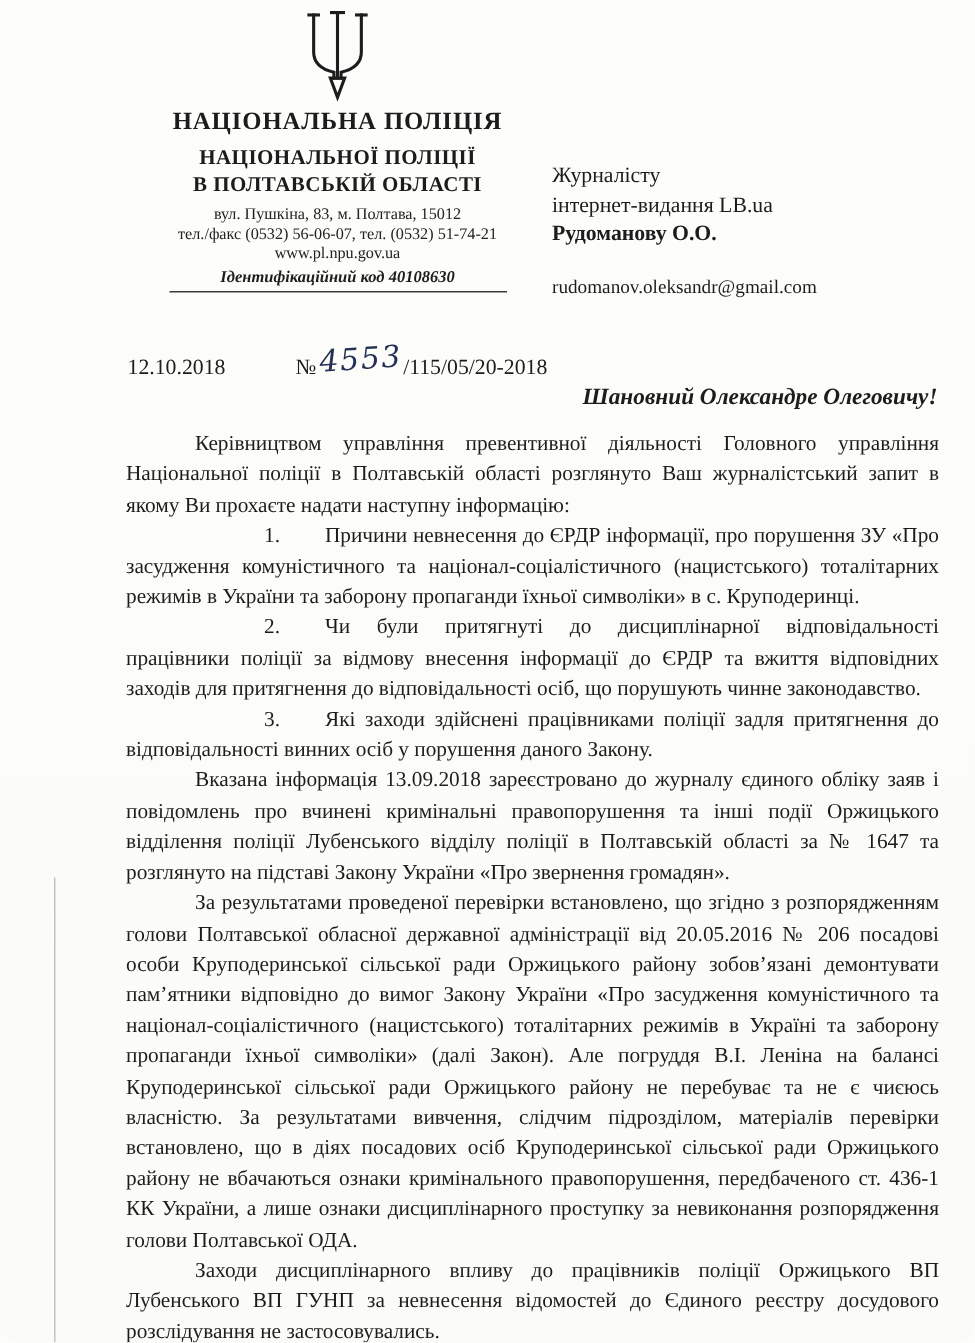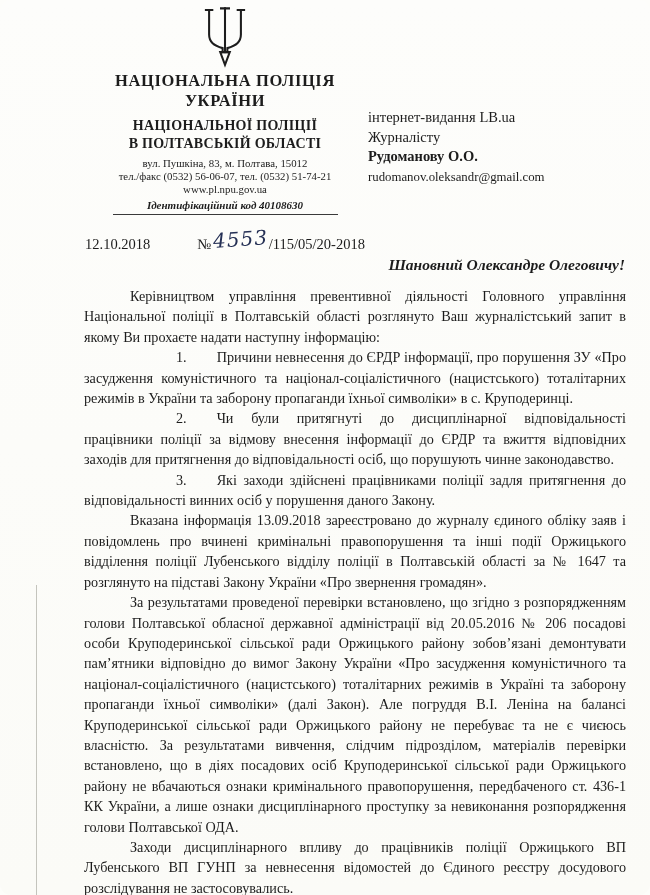--- a/index.html
+++ b/index.html
@@ -23,21 +23,21 @@
   .dept { margin-top:6px; font-size:14px; font-weight:bold; line-height:17.5px; letter-spacing:0.3px; }
   .addr { margin-top:5px; font-size:10.8px; line-height:13px; color:#222; }
   .idcode { margin-top:3px; font-size:11px; font-weight:bold;font-style:italic; }
   .rule { width:225px; height:1.4px; background:#3a3a3a; margin:3px auto 0; }
   
   .recipient {
     position:absolute; left:368px; top:108px; width:262px;
     font-size:14.5px; line-height:19.5px;
   }
   .recipient .bold { font-weight:bold; }
-  .recipient .email { font-size:12.8px; margin-top:1px; }
+  .recipient .email { font-size:12.8px; margin-top:15px; }
   
   .ref-line { position:absolute; left:85px; top:230px; right:25px; font-size:14.5px; }
   .ref-line .date { display:inline-block; width:112px; }
   .ink {
     display:inline-block;
     font-family:"DejaVu Serif",serif;
     font-style:italic;
     font-size:20px;
     letter-spacing:1px;
     color:#253055;
@@ -73,37 +73,36 @@
         <path d="M10 5 V36 Q10 49 27 53 L27 58"></path>
         <path d="M50 5 V36 Q50 49 33 53 L33 58"></path>
         <path d="M6 5 H14"></path>
         <path d="M46 5 H54"></path>
         <path d="M25 3 H35"></path>
         <path d="M30 3 V58"></path>
         <path d="M24 58 H36 L30 74 Z"></path>
       </g>
     </svg>
     <div class="org-name">НАЦІОНАЛЬНА ПОЛІЦІЯ</div>
-    <div class="org-name">УКРАЇНИ</div>
     <div class="dept">
       <div>НАЦІОНАЛЬНОЇ ПОЛІЦІЇ</div>
       <div>В ПОЛТАВСЬКІЙ ОБЛАСТІ</div>
     </div>
     <div class="addr">
       <div>вул. Пушкіна, 83, м. Полтава, 15012</div>
       <div>тел./факс (0532) 56-06-07, тел. (0532) 51-74-21</div>
       <div>www.pl.npu.gov.ua</div>
     </div>
     <div class="idcode">Ідентифікаційний код 40108630</div>
     <div class="rule"></div>
   </div>
 
   <div class="recipient">
+    <div>Журналісту</div>
     <div>інтернет-видання LB.ua</div>
-    <div>Журналісту</div>
     <div class="bold">Рудоманову О.О.</div>
     <div class="email">rudomanov.oleksandr@gmail.com</div>
   </div>
 
   <div class="ref-line">
     <span class="date">12.10.2018</span><span class="numgroup"><span>№</span><span class="ink">4553</span><span>/115/05/20-2018</span></span>
   </div>
 
   <div class="salutation">Шановний Олександре Олеговичу!</div>
 

